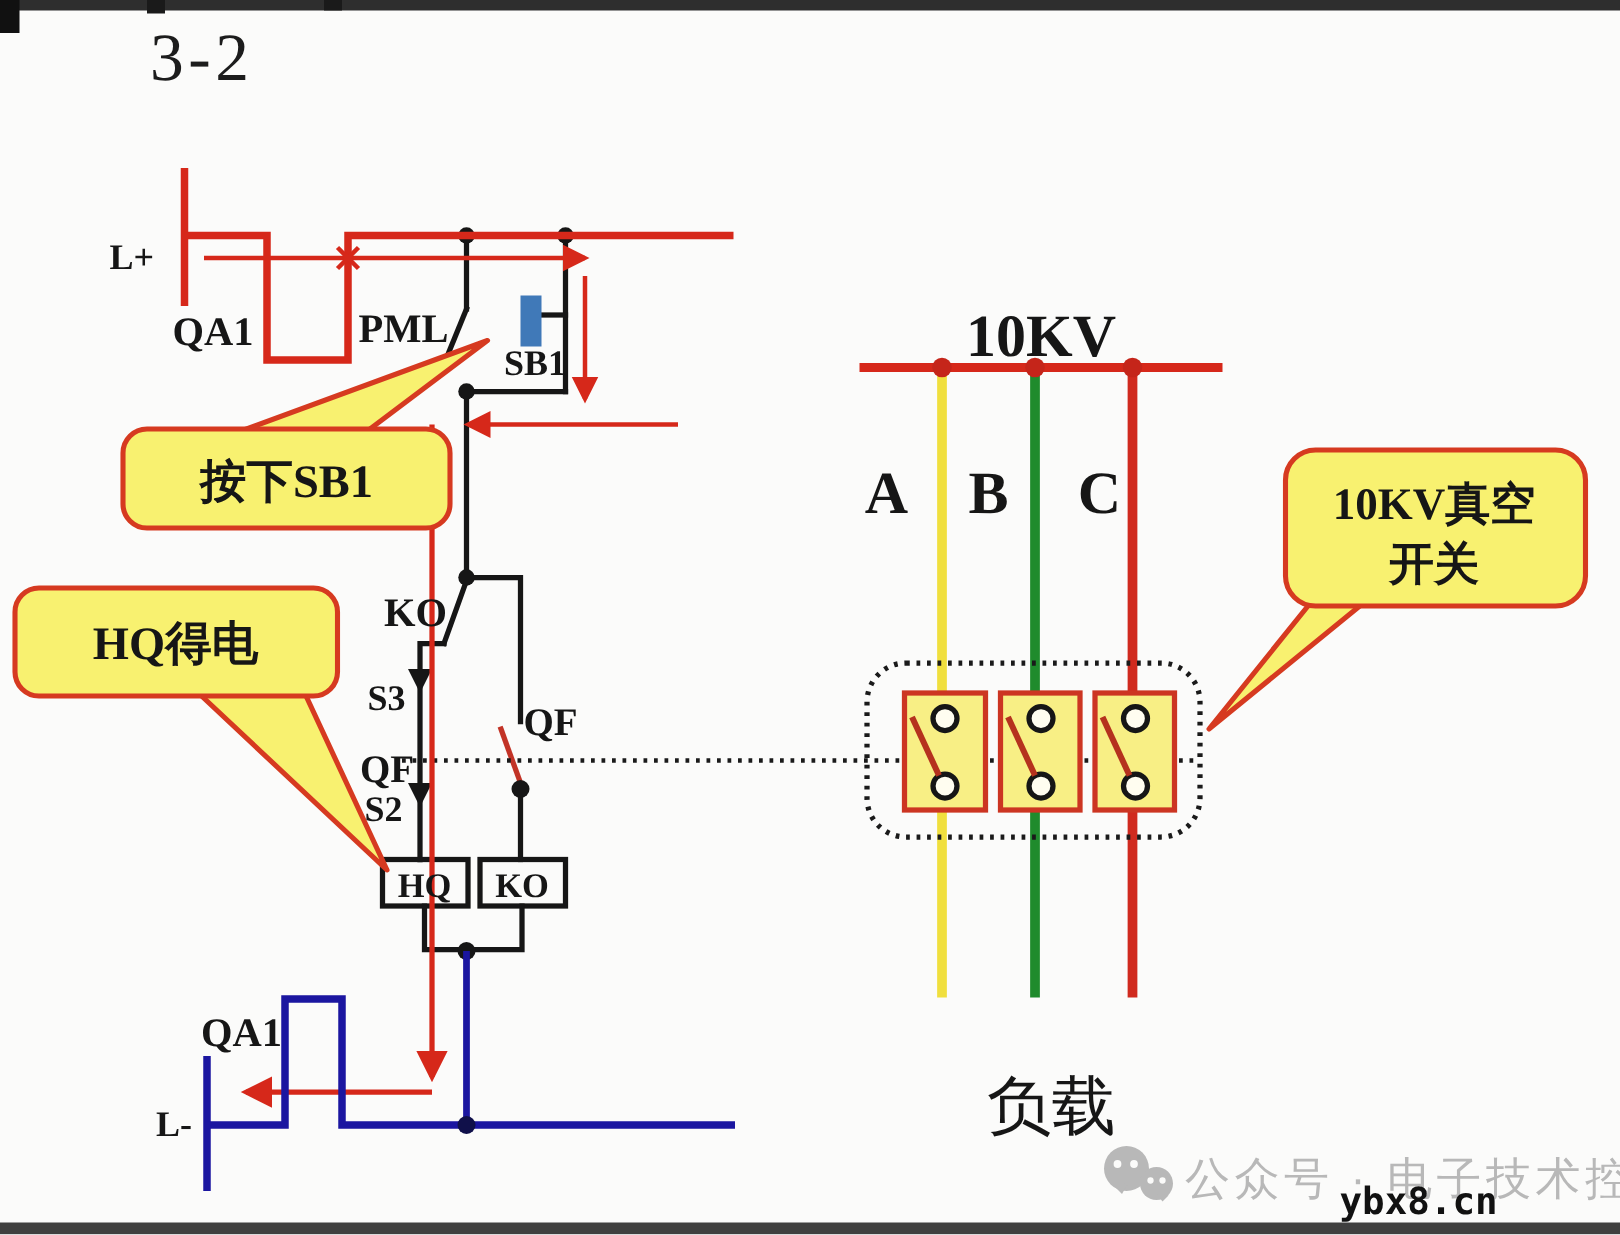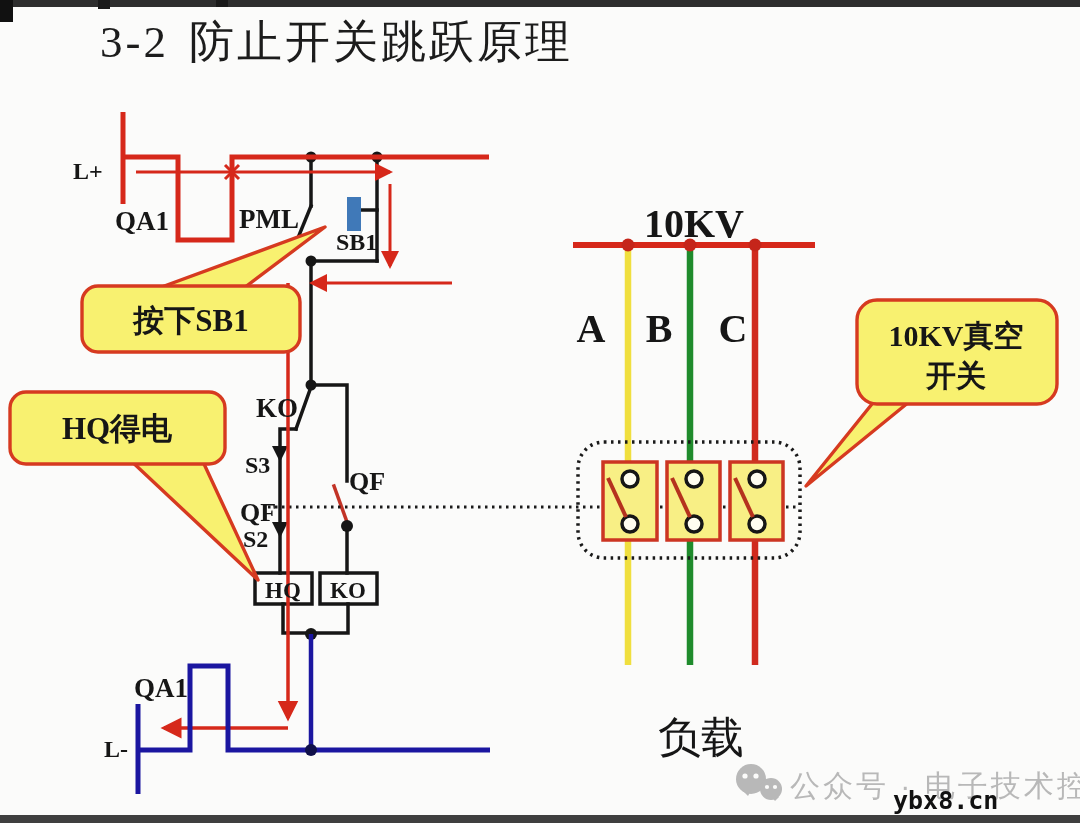--- a/index.html
+++ b/index.html
@@ -1,19 +1,19 @@
 <!DOCTYPE html>
 <html style="--circuit_red: #d6281a; --wave_blue: #1b16a0; --phase_yellow: #f0df3e; --phase_green: #1f8b2c; --phase_red: #d02a1e; --callout_fill: #f8f170; --callout_border: #d63a20; --switch_fill: #f8ef85; --sb1_actuator_blue: #4079b8;"><head>
 <meta charset="utf-8">
 <style>
   html,body{margin:0;padding:0;background:#e8e8e8;}
   #stage{position:relative;width:1080px;height:823px;background:#fbfbfa;overflow:hidden;
          font-family:"Liberation Sans",sans-serif;}
   .strip{position:absolute;left:0;width:1080px;background:#2e2e2e;}
-  #title{position:absolute;left:100px;top:12px;display:flex;gap:20px;align-items:baseline;
+  #title{position:absolute;left:100px;top:12px;display:flex;gap:64px;align-items:baseline;
          font-family:"Liberation Serif",serif;color:#1c1c1c;font-size:45px;letter-spacing:3px;}
   svg text{font-family:"Liberation Serif",serif;fill:#161616;}
   .lbl{font-weight:bold;}
   .ln-red{stroke:var(--circuit_red,#d6281a);fill:none;}
   .ln-black{stroke:#161616;fill:none;}
   .ln-blue{stroke:var(--wave_blue,#1b16a0);fill:none;}
   .dotted{stroke:#1a1a1a;fill:none;stroke-dasharray:2.5 4.5;}
   .callout-shape{fill:var(--callout_fill,#f8f170);stroke:var(--callout_border,#d63a20);
                  stroke-width:3.4;stroke-linejoin:round;}
   .switch-box{fill:var(--switch_fill,#f8ef85);stroke:#cc3522;stroke-width:3.5;}
@@ -26,21 +26,20 @@
 <div id="stage">
 
   <div class="strip" style="top:0;height:7px;"></div>
   <div style="position:absolute;left:0;top:0;width:13px;height:22px;background:#111;"></div>
   <div style="position:absolute;left:98px;top:0;width:12px;height:9px;background:#1a1a1a;"></div>
   <div style="position:absolute;left:216px;top:0;width:12px;height:7px;background:#1a1a1a;"></div>
   <div class="strip" style="top:815px;height:8px;background:#3f3f3f;"></div>
 
   <div id="title">
     <span>3-2</span>
-    <span>防止开关跳跃原理</span>
   </div>
 
   <svg width="1080" height="823" viewBox="0 0 1080 823" style="position:absolute;left:0;top:0;">
     <defs>
       <marker id="arw" markerWidth="8" markerHeight="8" refX="5" refY="3" orient="auto">
         <path d="M0,0 L6,3 L0,6 Z" fill="#d6281a"></path>
       </marker>
     </defs>
 
     <g stroke-width="3.5" stroke-linecap="square">

